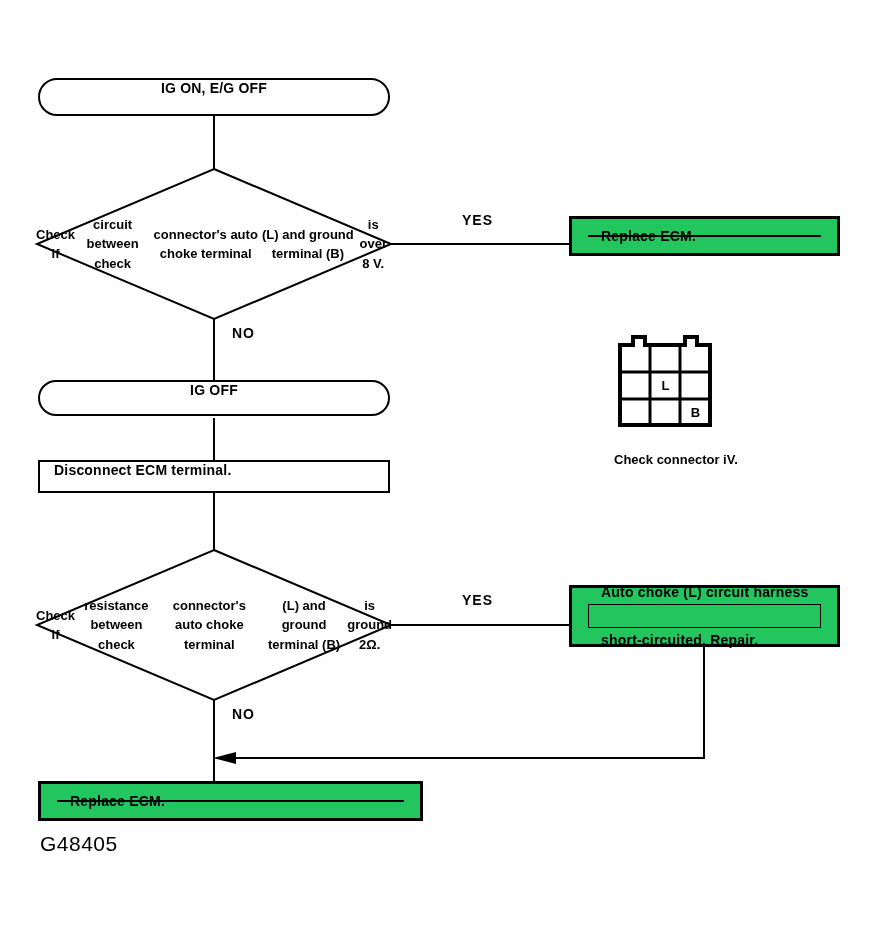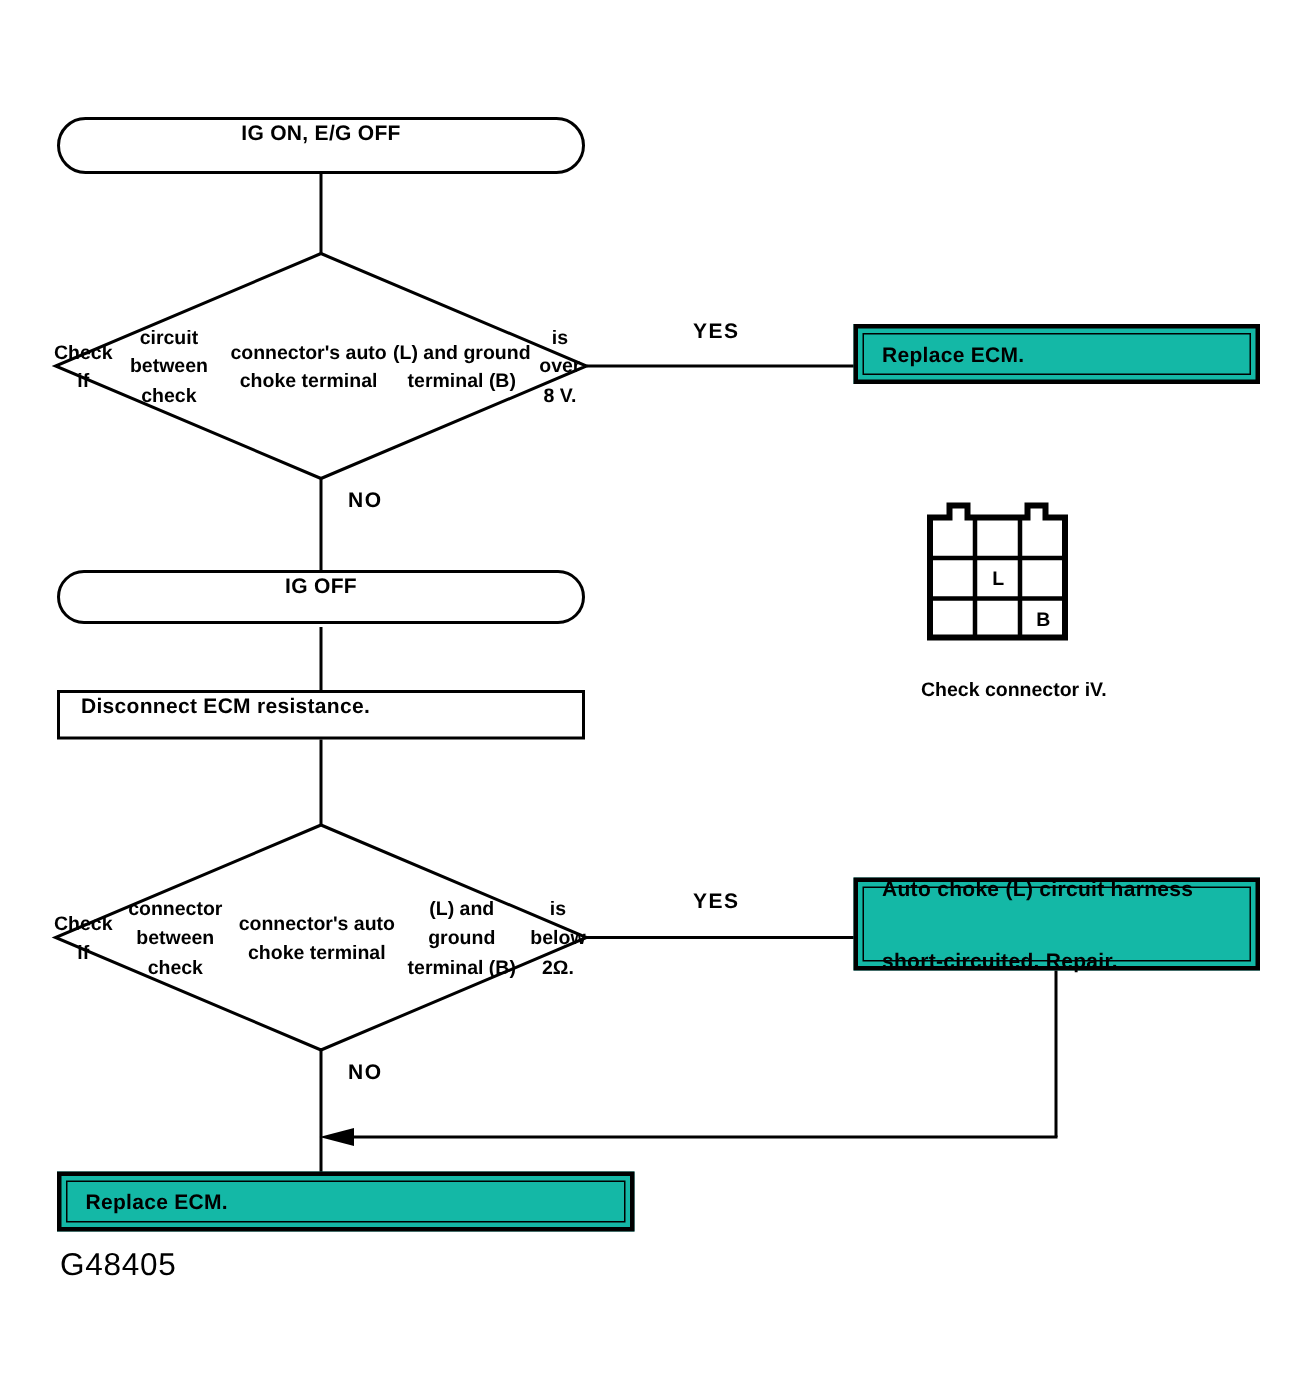--- a/index.html
+++ b/index.html
@@ -46,22 +46,22 @@
   .proc-single {
     border: 2px solid #000;
     background: #fff;
     justify-content: flex-start;
     padding-left: 14px;
     font-size: 14px;
   }
   
   .proc-double {
     border: 3px solid #000;
-    background: #14b8a6;
-    padding: 3px;
+    background: #22c55e;
+    padding: 16px;
   }
   .proc-double > .inner {
     border: 1.5px solid #000;
     width: 100%;
     height: 100%;
     box-sizing: border-box;
     display: flex;
     align-items: center;
     justify-content: flex-start;
     padding-left: 12px;
@@ -163,35 +163,35 @@
   <div class="line-v" style="left:213px; top:318px; height:63px;"></div>
   <div class="flow-label" style="left:232px; top:325px;">NO</div>
 
   <div class="node terminator" style="left:38px; top:380px; width:352px; height:36px;">
     <span>IG OFF</span>
   </div>
 
   <div class="line-v" style="left:213px; top:418px; height:44px;"></div>
 
   <div class="node proc-single" style="left:38px; top:460px; width:352px; height:33px;">
-    <span>Disconnect ECM resistance.</span>
+    <span>Disconnect ECM terminal.</span>
   </div>
 
   <div class="line-v" style="left:213px; top:493px; height:57px;"></div>
 
   <div class="diamond-wrap" style="left:36px; top:549px; width:356px; height:152px;">
     <svg width="356" height="152" viewBox="0 0 356 152">
       <polygon points="178,1 355,76 178,151 1,76" fill="#ffffff" stroke="#000000" stroke-width="2"></polygon>
     </svg>
     <div class="diamond-text">
       <span>Check if</span>
-      <span>connector between check</span>
+      <span>resistance between check</span>
       <span>connector's auto choke terminal</span>
       <span>(L) and ground terminal (B)</span>
-      <span>is below 2Ω.</span>
+      <span>is ground 2Ω.</span>
     </div>
   </div>
 
   <div class="line-h" style="left:391px; top:624px; width:180px;"></div>
   <div class="flow-label" style="left:462px; top:592px;">YES</div>
 
   <div class="node proc-double" style="left:569px; top:585px; width:271px; height:62px;">
     <div class="inner" style="flex-direction:column; align-items:flex-start; justify-content:center;gap:28px;">
       <span>Auto choke (L) circuit harness</span>
       <span>short-circuited.  Repair.</span>

